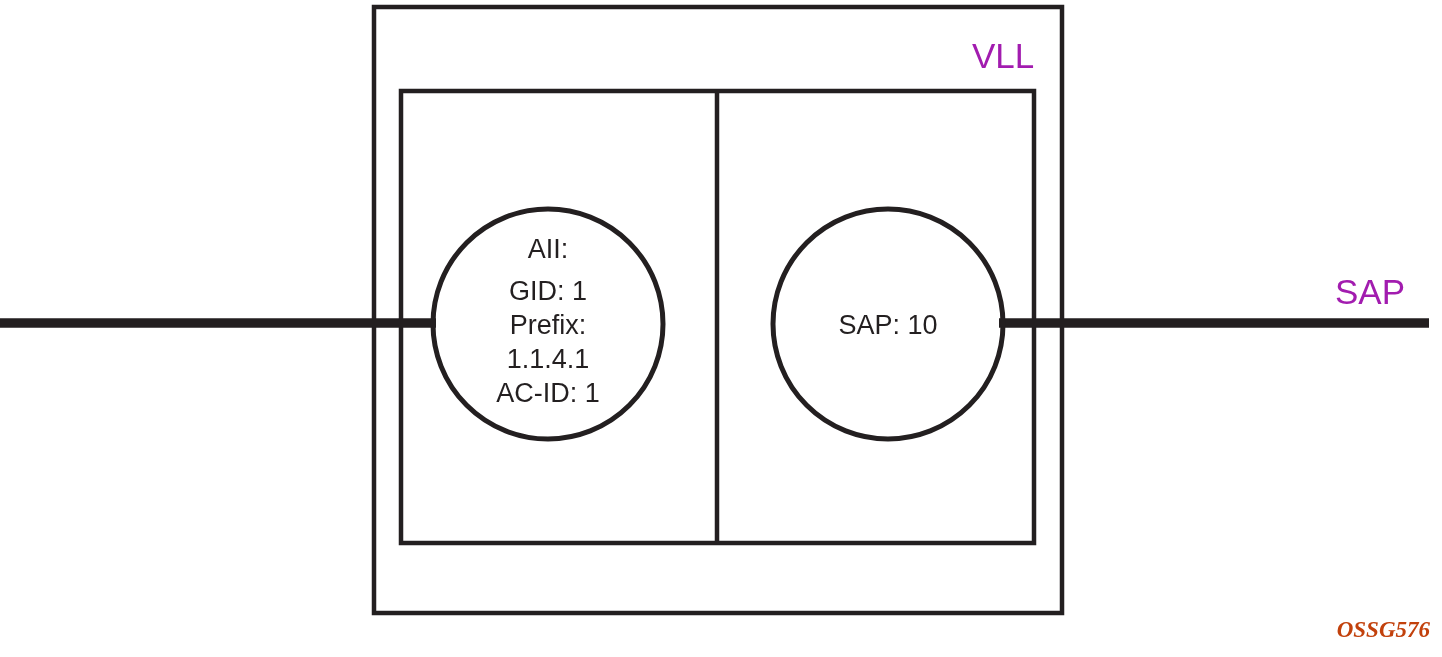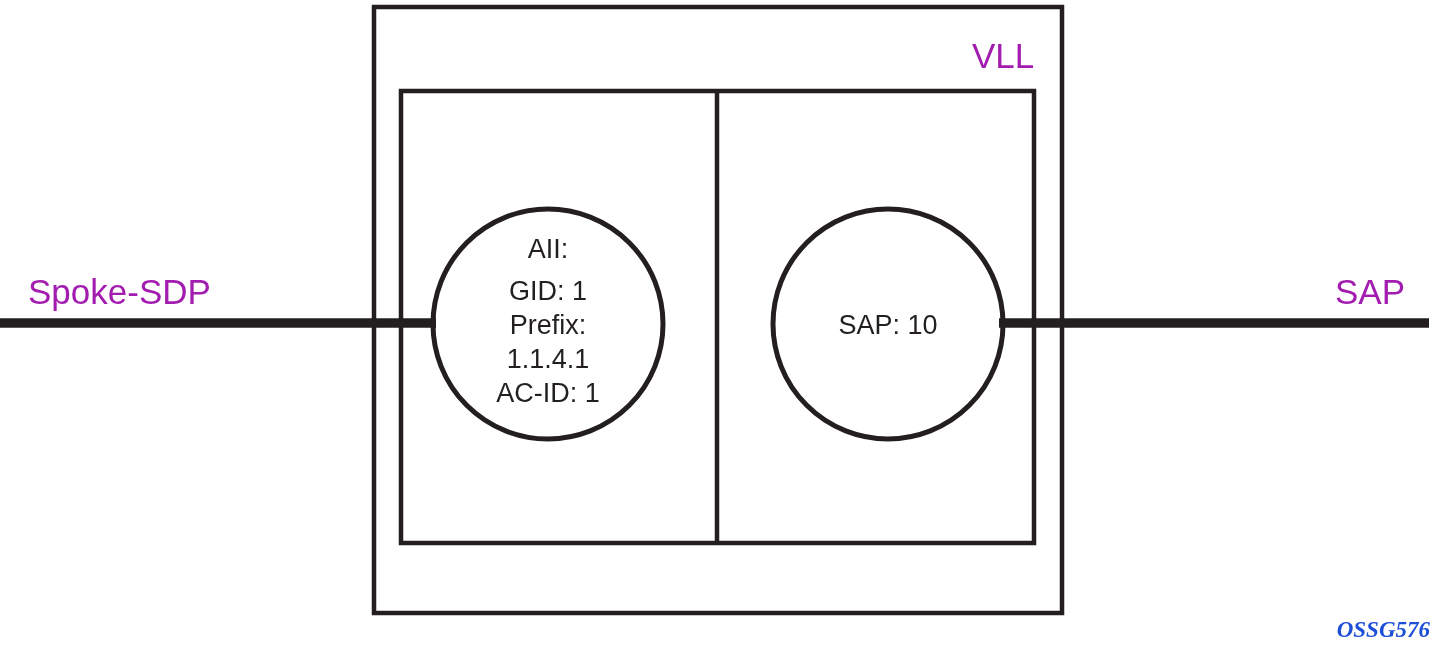--- a/index.html
+++ b/index.html
@@ -65,21 +65,21 @@
     top: 38px;
   }
   #watermark {
     position: absolute;
     right: 12px;
     top: 617px;
     font-family: "Liberation Serif", serif;
     font-style: italic;
     font-weight: bold;
     font-size: 23px;
-    color: #1d4ed8;
+    color: #c2410c;
     white-space: nowrap;
   }
 </style>
 </head>
 <body>
 
 <div id="canvas">
 
   <svg id="diagram-svg" viewBox="0 0 1442 657" xmlns="http://www.w3.org/2000/svg">
 
@@ -98,21 +98,20 @@
     <text class="node-text" x="548" y="300">GID: 1</text>
     <text class="node-text" x="548" y="334">Prefix:</text>
     <text class="node-text" x="548" y="368">1.1.4.1</text>
     <text class="node-text" x="548" y="402">AC-ID: 1</text>
 
     <circle class="shape-stroke circle-node" cx="888" cy="324" r="115"></circle>
     <text class="node-text" x="888" y="334">SAP: 10</text>
 
   </svg>
 
-  <div class="edge-label" id="label-spoke-sdp">Spoke-SDP</div>
 
   <div class="edge-label" id="label-sap">SAP</div>
 
   <div class="edge-label" id="label-vll">VLL</div>
 
   <div id="watermark">OSSG576</div>
 
 </div>
 
 </body></html>

